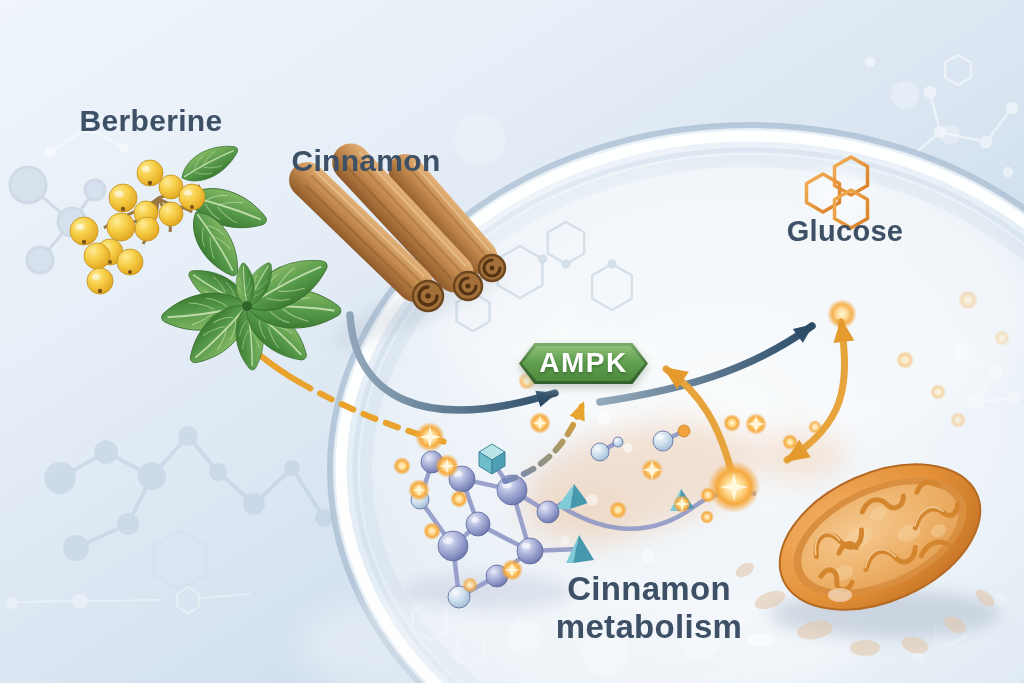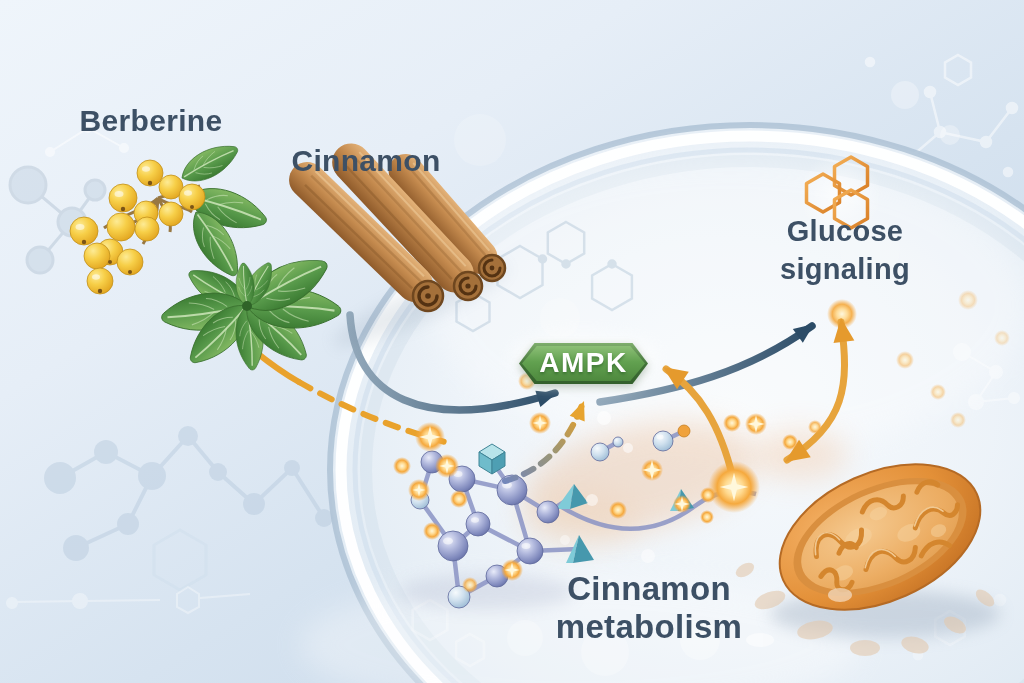--- a/index.html
+++ b/index.html
@@ -481,21 +481,20 @@
 </g>
 
 <ellipse cx="584" cy="357" rx="75" ry="26" fill="#ffffff" opacity=".45" filter="url(#b8)"></ellipse>
 </svg>
 
 <div class="lbl top center" style="left:151px;top:104px;">Berberine</div>
 <div class="lbl top center" style="left:366px;top:104px;margin-top:40px;">Cinnamon</div>
 
 <div class="lbl glu center" style="left:845px;top:212px;">
   <div>Glucose</div>
-  <div>signaling</div>
 </div>
 
 <div class="lbl ene center" style="left:649px;top:570px;">
   <div>Cinnamon</div>
   <div>metabolism</div>
 </div>
 
 <div class="ampk">
   <div class="hexo"></div>
   <div class="hexi">

